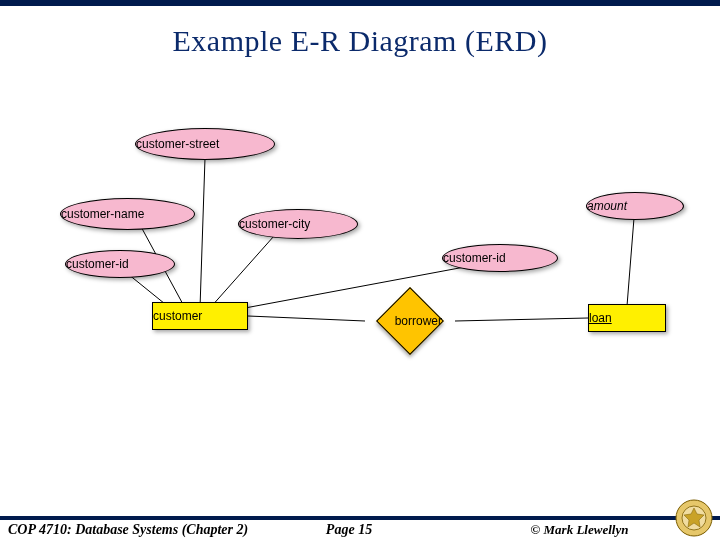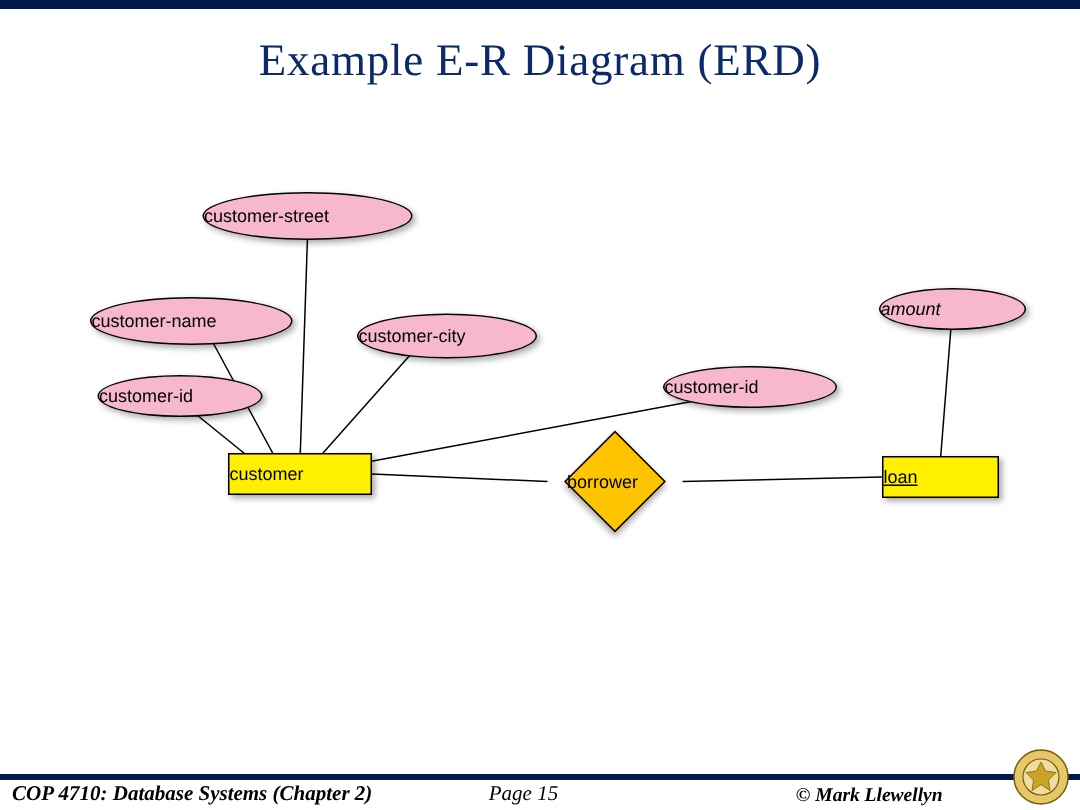--- a/index.html
+++ b/index.html
@@ -51,37 +51,37 @@
     width: 100%;
     height: 100%;
     background: #ffc400;
     border: 1px solid #000;
     transform: rotate(45deg);
     box-shadow: 2px 2px 4px rgba(0,0,0,0.35);
   }
   .diamond-label {
     position: absolute;
     top: 0; left: 0; right: 0; bottom: 0;
-    display: flex; align-items: center; justify-content: flex-start;
+    display: flex; align-items: center; justify-content: flex-end;
     font-size: 12px;
   }
   .footer {
     position: absolute;
     bottom: 0; left: 0; right: 0;
     height: 24px;
     border-top: 4px solid #001a4d;
     background: #fff;
     display: flex;
     align-items: center;
     font-style: italic;
     font-family: "Times New Roman", serif;
     color: #000;
   }
   .footer-left { flex: 1; padding-left: 8px; font-size: 14px; font-weight: bold; }
-  .footer-center { width: 120px; text-align: center; font-size: 14px; font-weight: normal; }
+  .footer-center { width: 120px; text-align: center; font-size: 14px; font-weight: bold; }
   .footer-right { flex: 1; text-align: center; padding-left: 30px; font-size: 13px; font-weight: bold; }
   .seal {
     position: absolute;
     right: 6px;
     bottom: 2px;
     width: 40px;
     height: 40px;
   }
   .underline { }
 </style>

